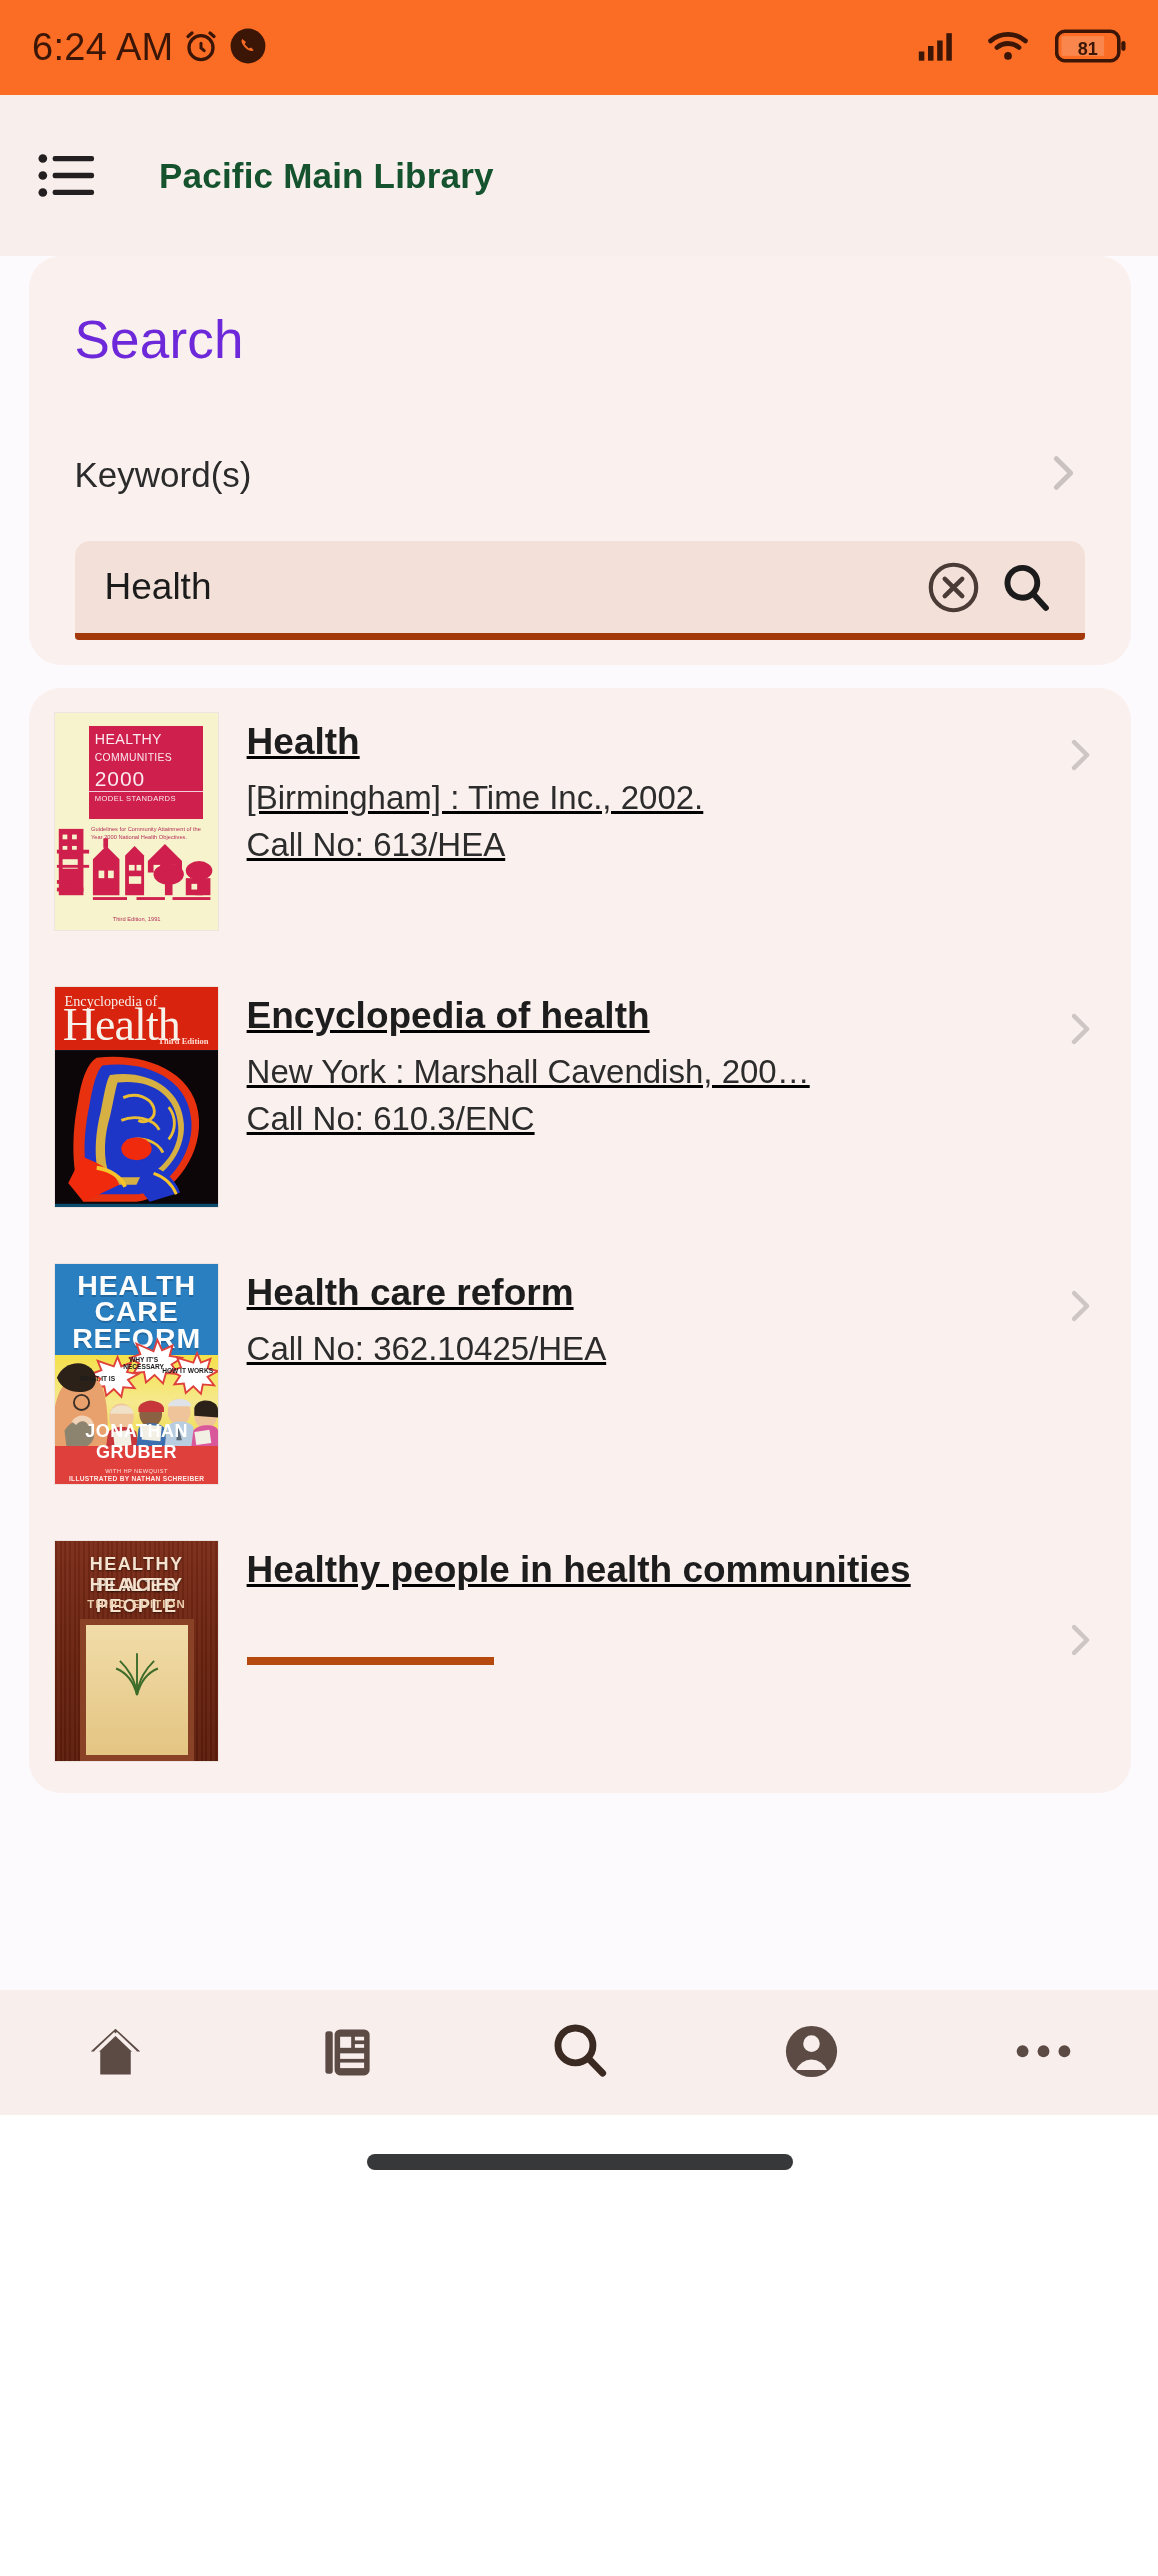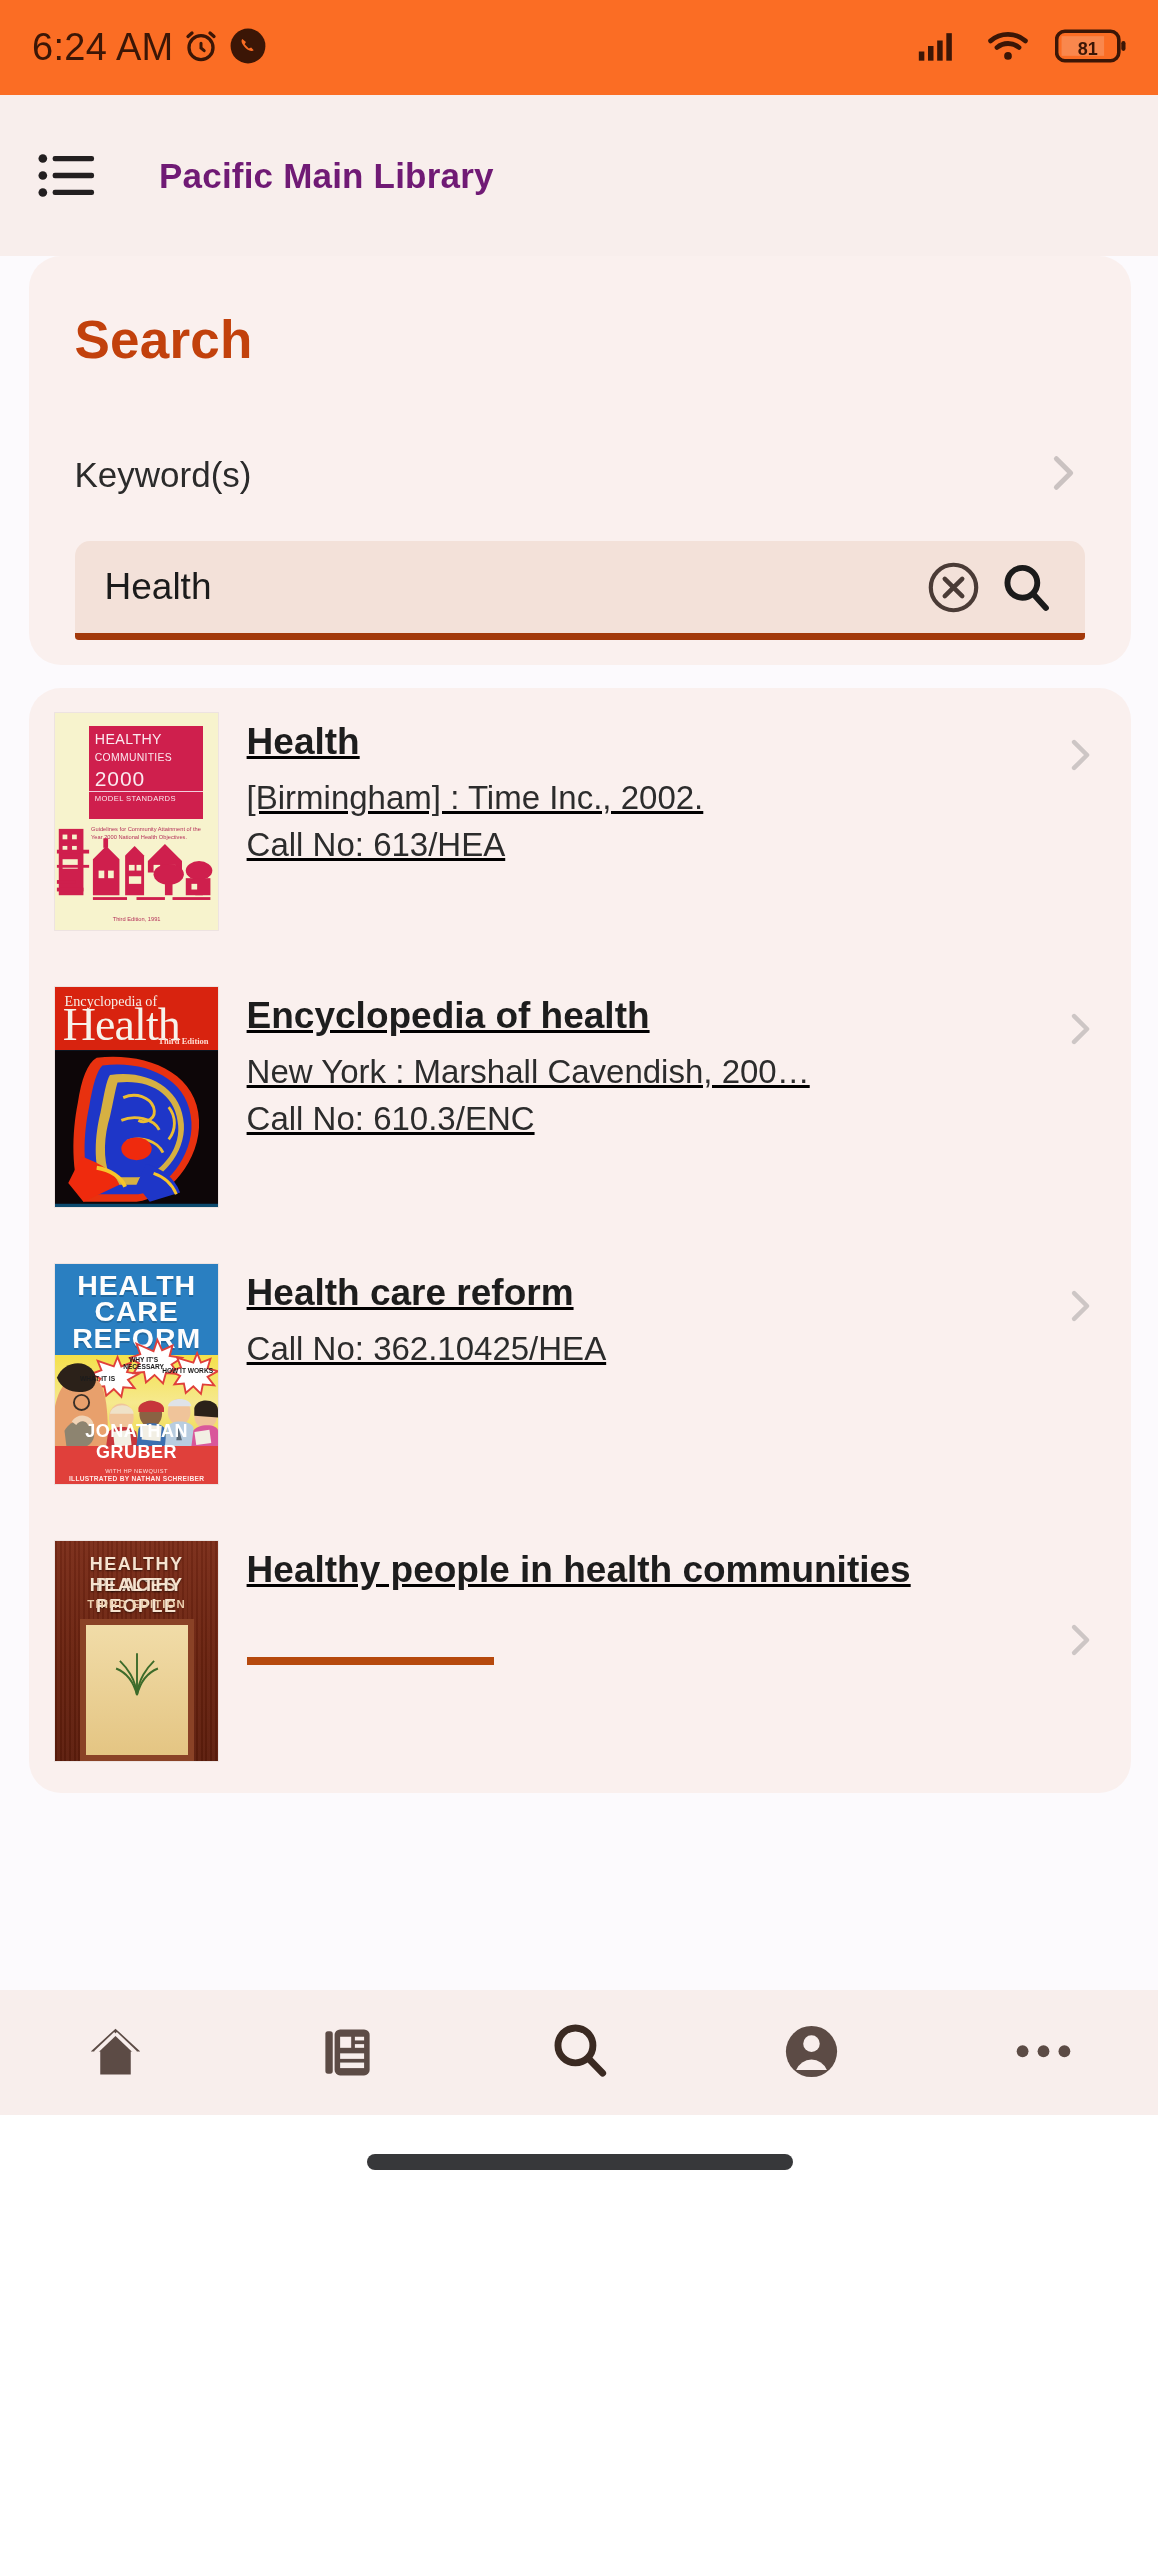--- a/index.html
+++ b/index.html
@@ -23,35 +23,35 @@
   .sb-right { display: flex; align-items: center; gap: 25px; }
   .sb-ico { display: block; }
 
   
   .appbar {
     position: absolute; top: 95px; left: 0; width: 1159px; height: 161px;
     background: #f8eeec;
     display: flex; align-items: center; padding-left: 32px;
   }
   .menu-icon { width: 70px; height: 70px; display: flex; align-items: center; justify-content: center; }
-  .appbar-title { font-size: 35px; font-weight: bold; color: #701a75; margin-left: 57px; letter-spacing: 0.2px; }
+  .appbar-title { font-size: 35px; font-weight: bold; color: #14532d; margin-left: 57px; letter-spacing: 0.2px; }
 
   
   .content { position: absolute; top: 256px; left: 0; width: 1159px; height: 2137px; }
 
   .card {
     background: #faf0ee;
     border-radius: 32px;
     margin: 0 28.5px 23px 28.5px;
     position: relative;
   }
 
   
   .search-card { padding: 53px 0 0 0; overflow: hidden; }
-  .search-title { font-size: 53px; color: #c2410c; font-weight: 700; padding: 0 46px; letter-spacing: 0.2px; }
+  .search-title { font-size: 53px; color: #6d28d9; font-weight: 400; padding: 0 46px; letter-spacing: 0.2px; }
   .keyword-row {
     display: flex; align-items: center; justify-content: space-between;
     padding: 82px 46px 0 46px;
   }
   .keyword-label { font-size: 35px; color: #2b2b2b; }
   .chev { color: #cac2c1; }
 
   .search-field {
     margin: 44px 46px 0 46px;
     background: #f3e1d9;

